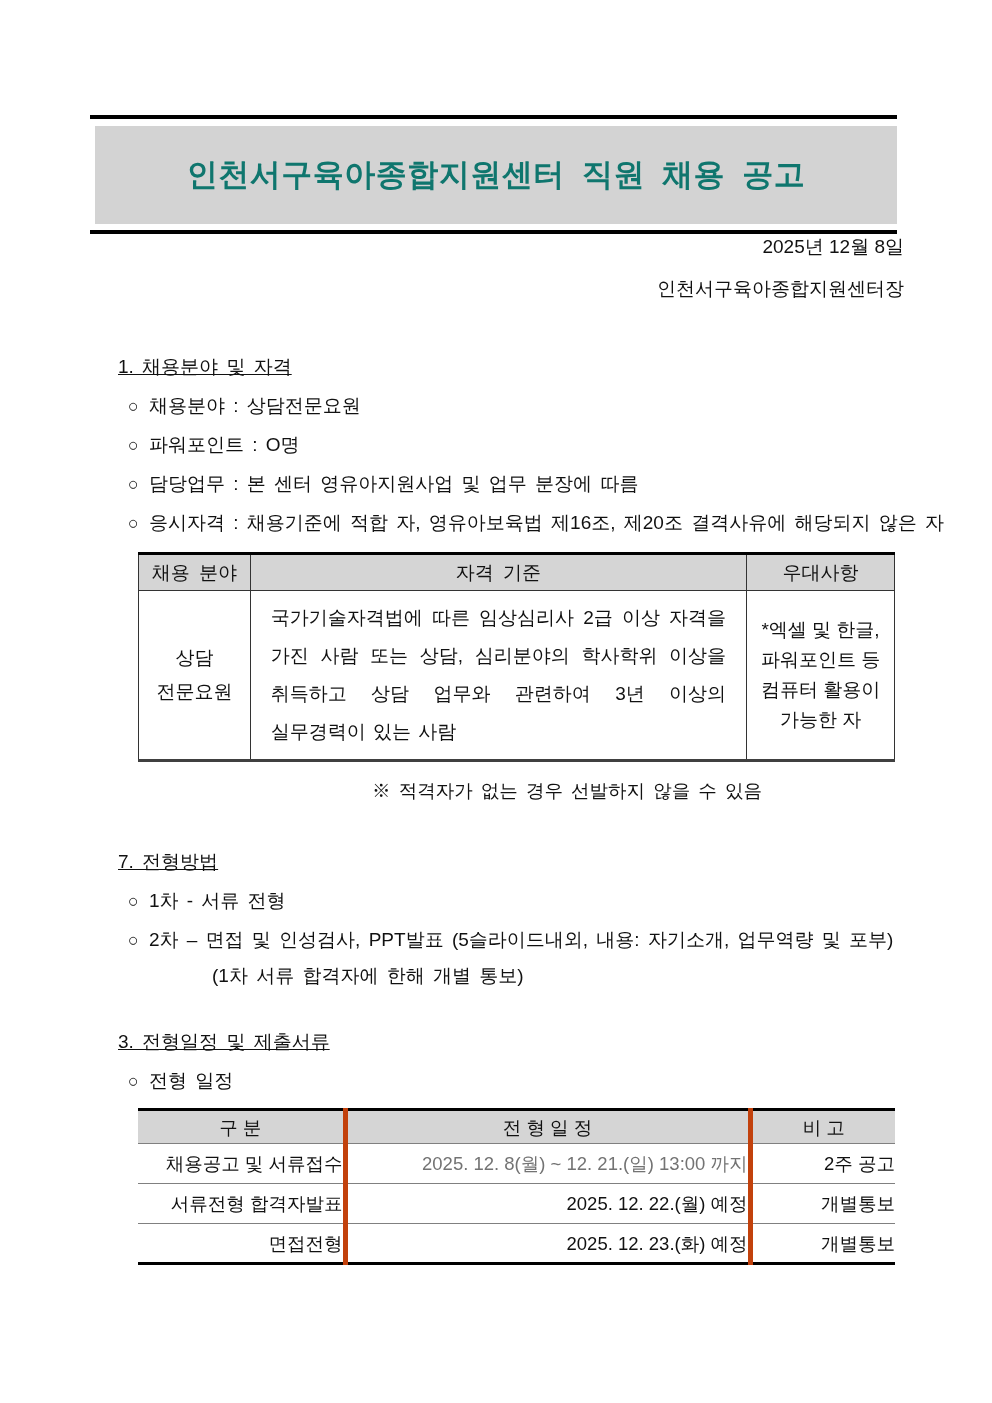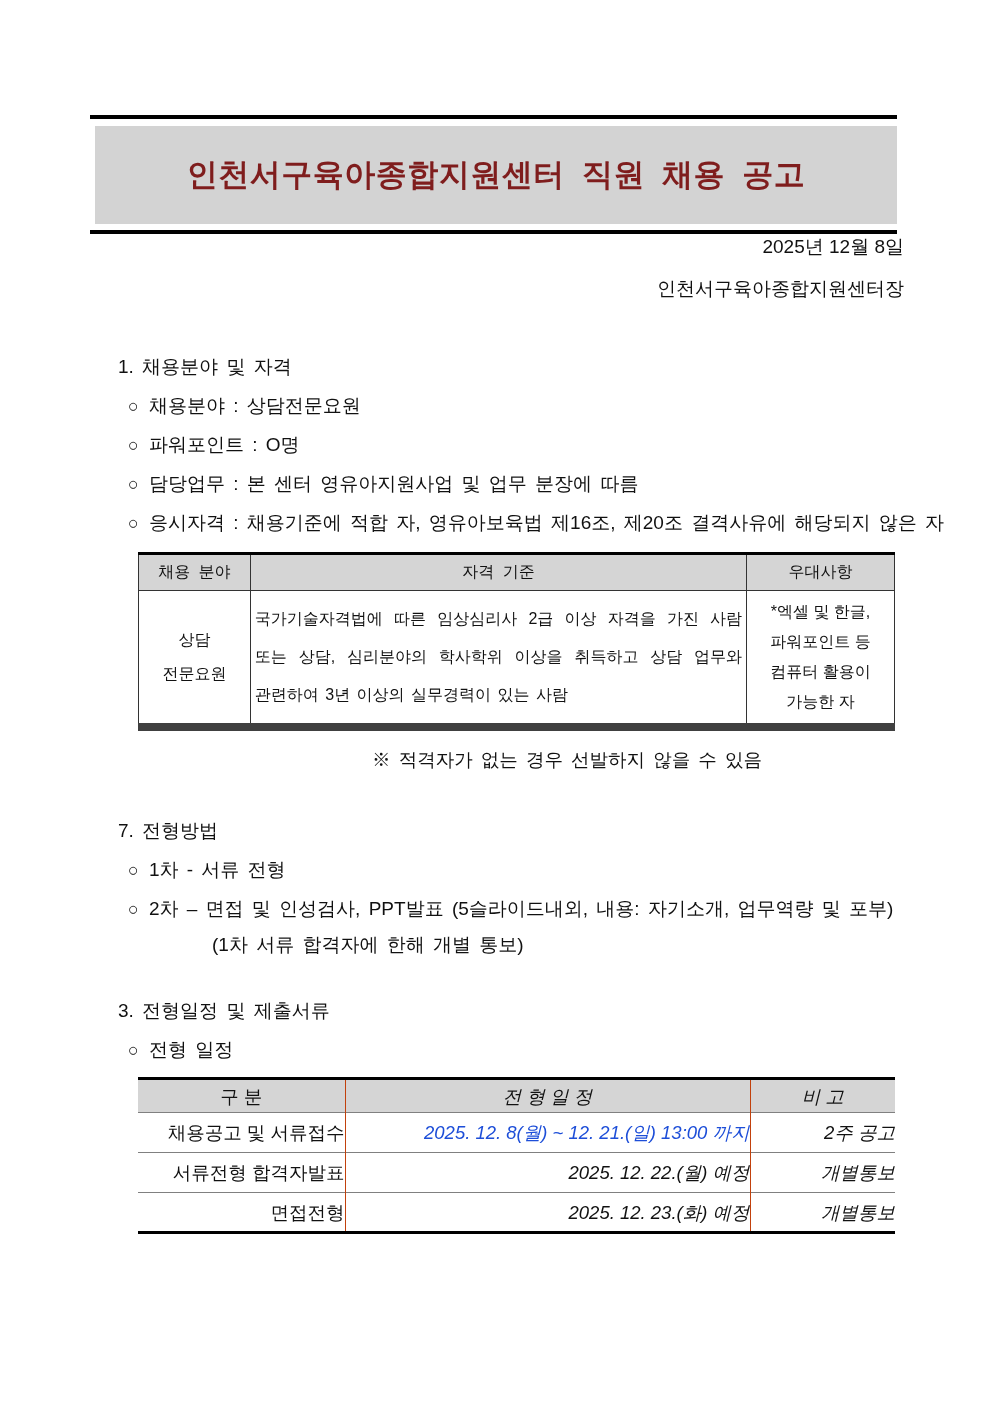--- a/index.html
+++ b/index.html
@@ -26,21 +26,21 @@
     width: 802px;
     height: 98px;
     background: #d3d3d3;
     display: flex;
     align-items: center;
     justify-content: center;
   }
   .banner-title {
     font-size: 31px;
     font-weight: bold;
-    color: #7f1d1d;
+    color: #0f766e;
     letter-spacing: 0.5px;
     word-spacing: 8px;
   }
   .intro {
     margin: 30px 88px 0 92px;
     font-size: 19px;
     line-height: 2.0;
     text-align: justify;
     word-spacing: 3px;
     text-indent: 10px;
@@ -50,20 +50,21 @@
     margin-right: 88px;
     text-align: right;
     font-size: 19px;
   }
   .sign-date { }
   .sign-author { margin-top: 16px; }
   .sec-heading {
     margin-left: 118px;
     font-size: 19px;
     word-spacing: 3px;
+    text-decoration: underline;
   }
   .sec1-heading { margin-top: 52px; }
   .bullet-item {
     display: flex;
     align-items: baseline;
     margin: 13px 0 0 128px;
     font-size: 19px;
     word-spacing: 3px;
   }
   .bullet-glyph {
@@ -74,41 +75,41 @@
     margin: 10px 0 0 212px;
     font-size: 19px;
     word-spacing: 3px;
   }
   
   .qual-table {
     margin: 16px 0 0 138px;
     width: 757px;
     border-collapse: collapse;
     border-top: 3px solid #000;
-    border-bottom: 8px solid #404040;
-    font-size: 16px;
+    border-bottom: 3px solid #404040;
+    font-size: 19px;
   }
   .qual-table th, .qual-table td { border: 1px solid #333; }
   .qual-table th {
     background: #d5d5d5;
     font-weight: normal;
     height: 37px;
     text-align: center;
     word-spacing: 4px;
   }
   .qual-table td { vertical-align: middle; }
   .col-field  { width: 112px; }
   .col-qual   { width: 497px; }
   .col-pref   { width: 148px; }
   .cell-field {
     text-align: center;
     line-height: 34px;
   }
   .cell-qual {
-    padding: 8px 4px;
+    padding: 8px 20px;
     line-height: 38px;
     text-align: justify;
     word-spacing: 2px;
     word-break: keep-all;
   }
   .cell-pref {
     text-align: center;
     padding: 6px 8px;
     line-height: 30px;
     word-break: keep-all;
@@ -134,26 +135,26 @@
     background: #d5d5d5;
     font-weight: normal;
     height: 34px;
     text-align: center;
   }
   .sched-table td {
     border-top: 1px solid #808080;
     text-align: center;
     vertical-align: middle;
   }
-  .sched-table th + th, .sched-table td + td { border-left: 1px solid #c2410c; font-style: italic; }
+  .sched-table th + th, .sched-table td + td { border-left: 5px solid #c2410c; }
   .scol-cat  { width: 207px; }
   .scol-date { width: 405px; }
   .scol-note { width: 145px; }
   .srow-1 td, .srow-2 td, .srow-3 td { height: 40px; text-align: right; }
-  .sched-accent { color: #1d4ed8; }
+  .sched-accent { color: #737373; }
 </style>
 </head>
 <body>
 
 <div class="page">
 
   <div class="rule rule-top"></div>
 
   <div class="banner">
     <div class="banner-title">인천서구육아종합지원센터 직원 채용 공고</div>

